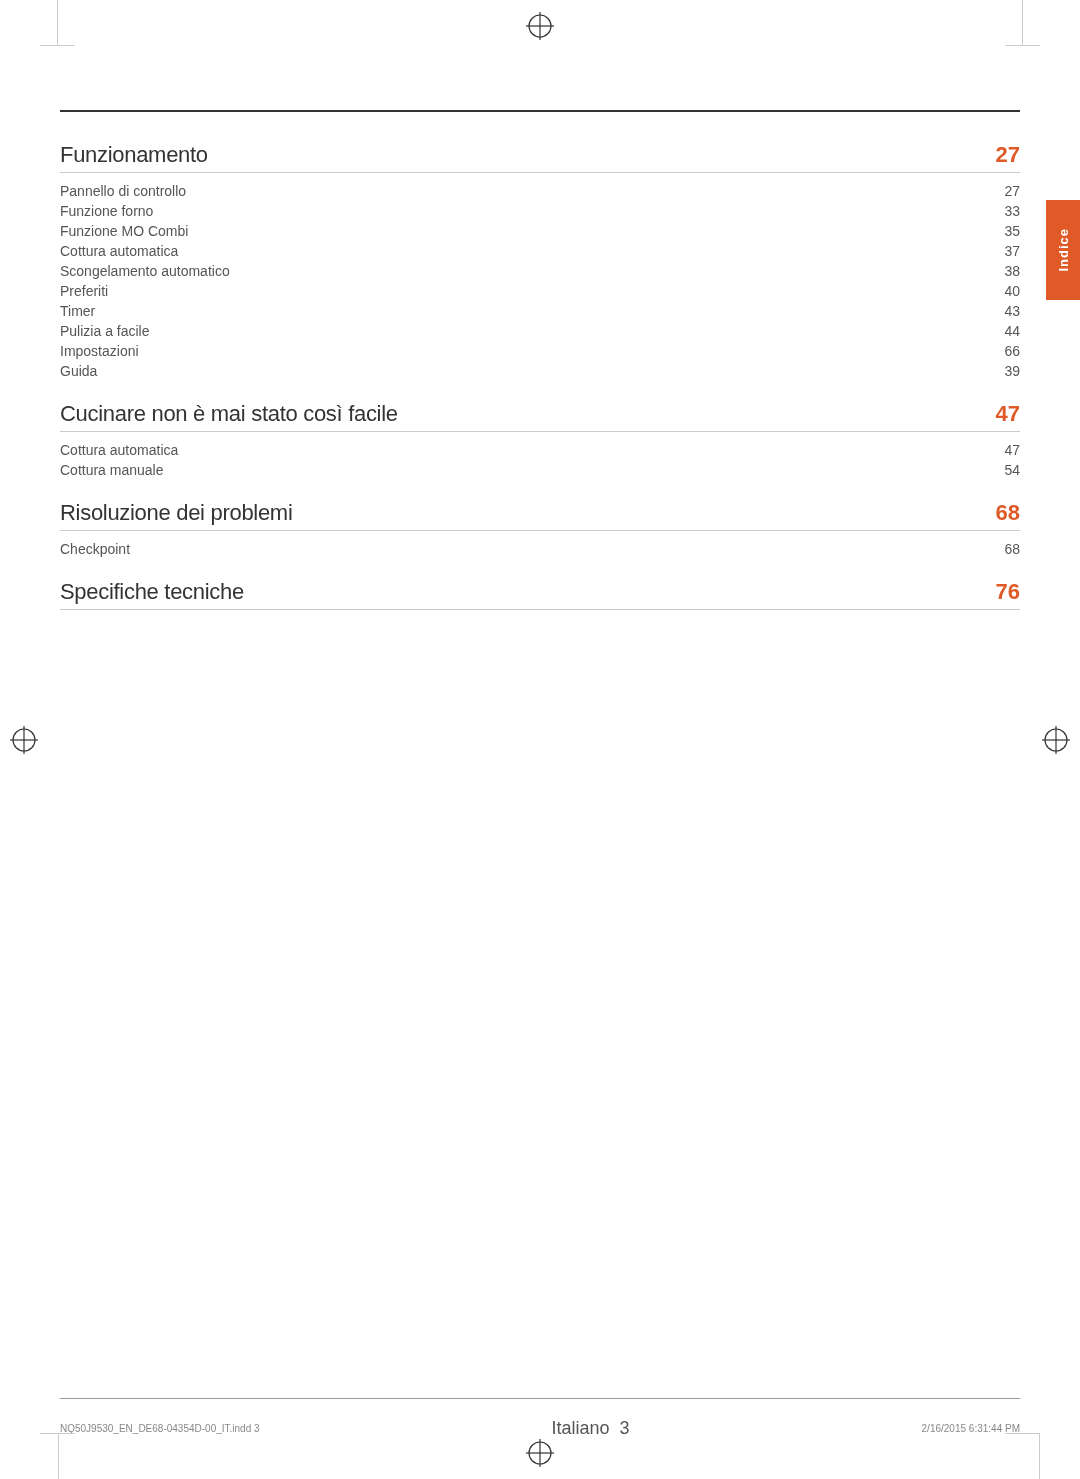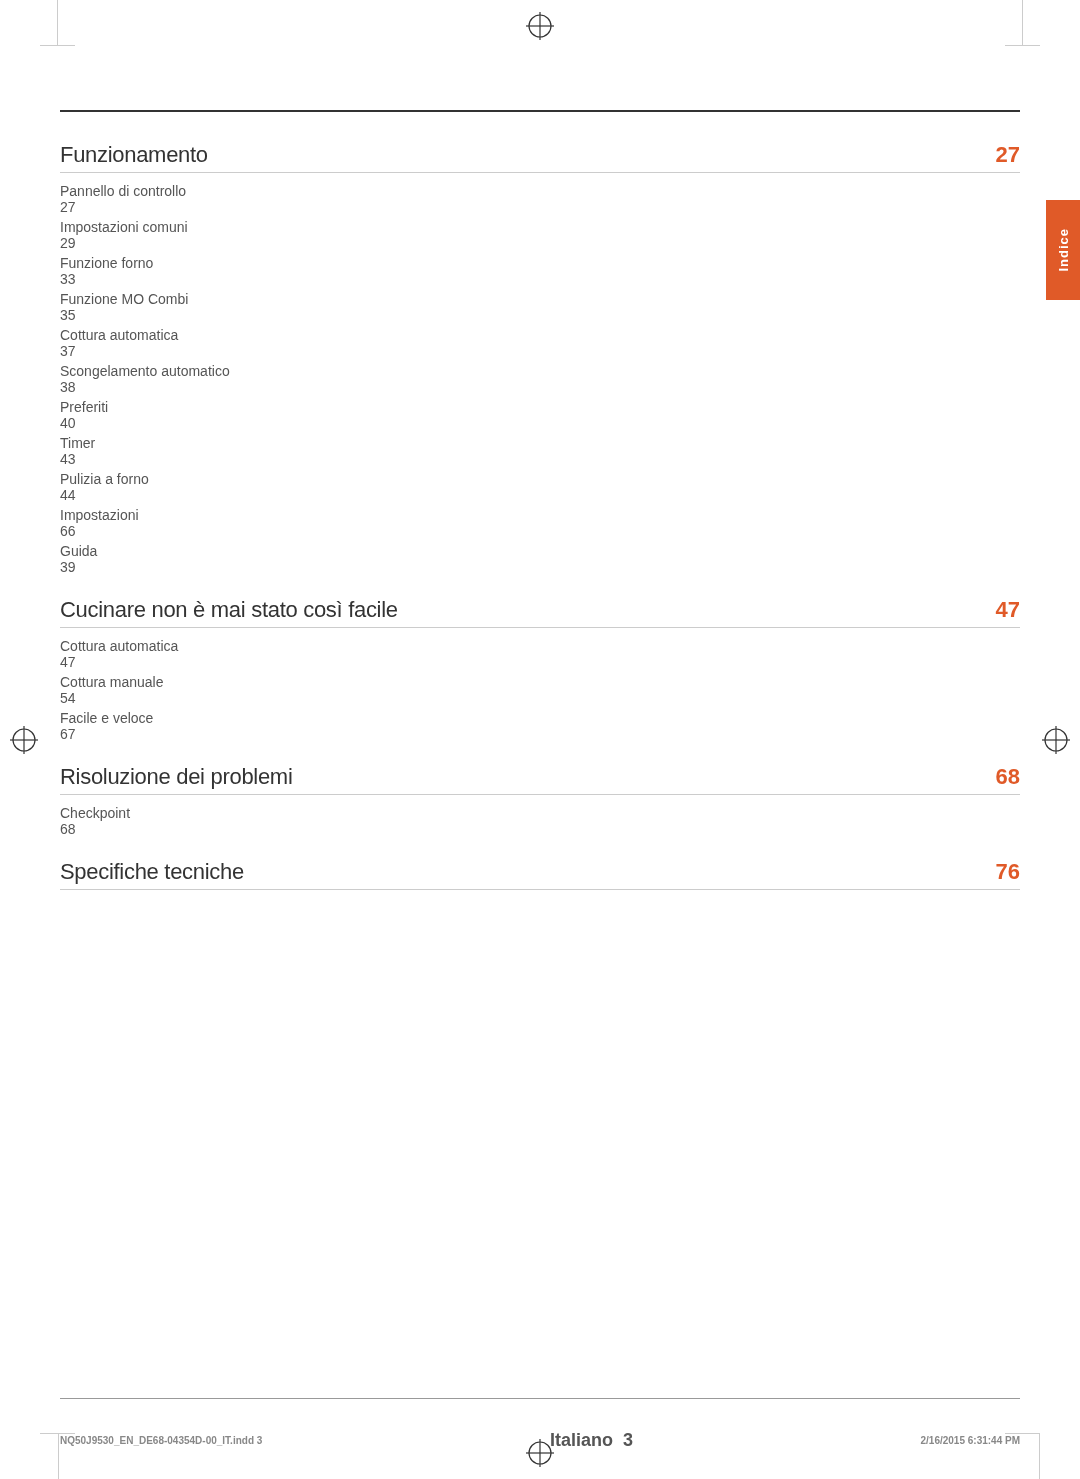--- a/index.html
+++ b/index.html
@@ -125,21 +125,20 @@
       display: flex;
       flex-direction: column;
       gap: 0px;
     }
 
     .toc-item {
       display: flex;
       justify-content: space-between;
       align-items: baseline;
       padding: 2px 0;
-      flex-direction: column;
     }
 
     .toc-item-label {
       font-size: 14px;
       color: #555;
       font-weight: 400;
     }
 
     .toc-item-page {
       font-size: 14px;
@@ -152,27 +151,26 @@
       position: absolute;
       bottom: 80px;
       left: 60px;
       right: 60px;
       height: 1px;
       background: #999;
     }
 
     .bottom-bar {
       position: absolute;
-      bottom: 28px;
+      bottom: 40px;
       left: 60px;
       right: 60px;
       display: flex;
       justify-content: space-between;
       align-items: center;
-      font-weight: bold;
     }
 
     .bottom-filename {
       font-size: 10px;
       color: #888;
     }
 
     .bottom-language {
       font-size: 18px;
       color: #555;
@@ -337,24 +335,20 @@
           <span class="section-title">Funzionamento</span>
           <span class="section-page">27</span>
         </div>
         <div class="section-divider"></div>
         <div class="toc-items">
           <div class="toc-item">
             <span class="toc-item-label">Pannello di controllo</span>
             <span class="toc-item-page">27</span>
           </div>
           <div class="toc-item">
-            <span class="toc-item-label">Impostazioni comuni</span>
-            <span class="toc-item-page">29</span>
-          </div>
-          <div class="toc-item">
             <span class="toc-item-label">Funzione forno</span>
             <span class="toc-item-page">33</span>
           </div>
           <div class="toc-item">
             <span class="toc-item-label">Funzione MO Combi</span>
             <span class="toc-item-page">35</span>
           </div>
           <div class="toc-item">
             <span class="toc-item-label">Cottura automatica</span>
             <span class="toc-item-page">37</span>
@@ -365,21 +359,21 @@
           </div>
           <div class="toc-item">
             <span class="toc-item-label">Preferiti</span>
             <span class="toc-item-page">40</span>
           </div>
           <div class="toc-item">
             <span class="toc-item-label">Timer</span>
             <span class="toc-item-page">43</span>
           </div>
           <div class="toc-item">
-            <span class="toc-item-label">Pulizia a forno</span>
+            <span class="toc-item-label">Pulizia a facile</span>
             <span class="toc-item-page">44</span>
           </div>
           <div class="toc-item">
             <span class="toc-item-label">Impostazioni</span>
             <span class="toc-item-page">66</span>
           </div>
           <div class="toc-item">
             <span class="toc-item-label">Guida</span>
             <span class="toc-item-page">39</span>
           </div>
@@ -392,24 +386,20 @@
         </div>
         <div class="section-divider"></div>
         <div class="toc-items">
           <div class="toc-item">
             <span class="toc-item-label">Cottura automatica</span>
             <span class="toc-item-page">47</span>
           </div>
           <div class="toc-item">
             <span class="toc-item-label">Cottura manuale</span>
             <span class="toc-item-page">54</span>
-          </div>
-          <div class="toc-item">
-            <span class="toc-item-label">Facile e veloce</span>
-            <span class="toc-item-page">67</span>
           </div>
         </div>
       </div>
       <div class="toc-section">
         <div class="section-header">
           <span class="section-title">Risoluzione dei problemi</span>
           <span class="section-page">68</span>
         </div>
         <div class="section-divider"></div>
         <div class="toc-items">

